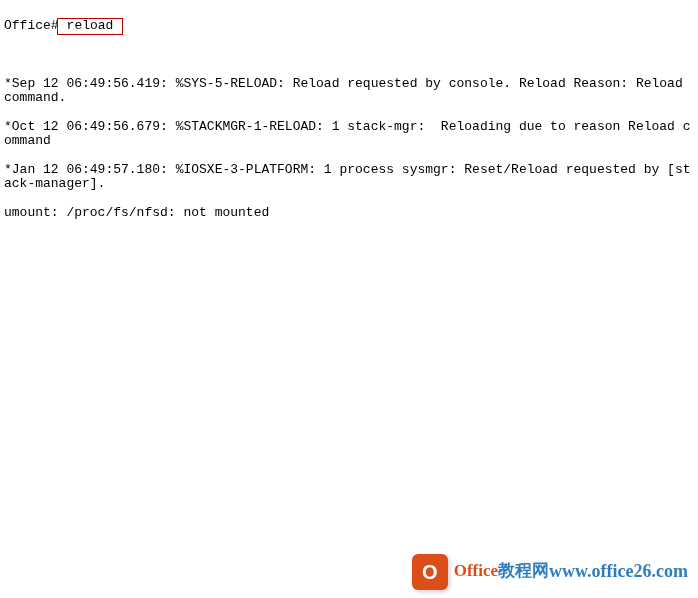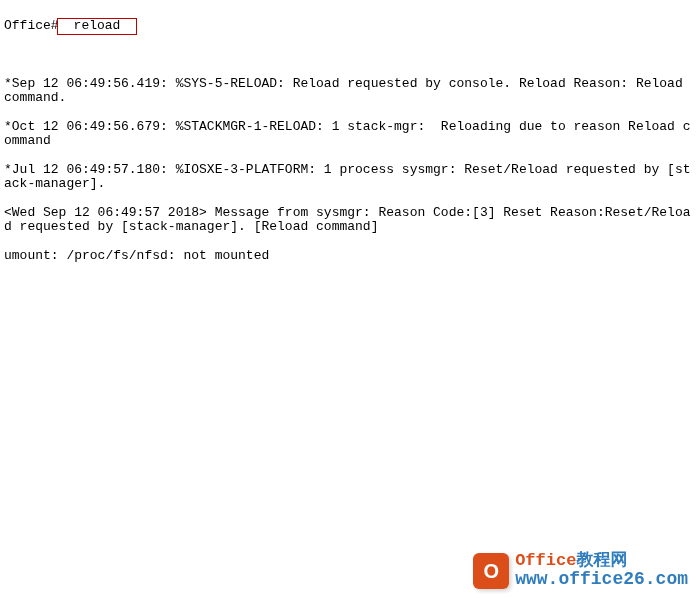--- a/index.html
+++ b/index.html
@@ -19,21 +19,21 @@
       overflow: hidden;
       padding: 4px 4px;
     }
     .terminal {
       white-space: pre-wrap;
       word-break: break-all;
     }
     .highlight-box {
       display: inline-block;
       border: 1px solid #c00000;
-      padding: 0 16px;
+      padding: 0 9px;
       margin-left: -2px;
       font-family: Liberation Mono, monospace;
     }
     .line {
       display: block;
     }
     .spacer {
       height: 14px;
     }
     .big-spacer {
@@ -57,23 +57,23 @@
       align-items: center;
       justify-content: center;
       color: #fff;
       font-family: Arial, sans-serif;
       font-weight: bold;
       font-size: 20px;
       box-shadow: 2px 2px 4px rgba(0,0,0,0.2);
     }
     .wm-text {
       display: flex;
-      flex-direction: column;
+      flex-direction: row;
       line-height: 1.1;
-      font-family: Liberation Mono, monospace;
+      font-family: Liberation Serif, serif;
     }
     .wm-title {
       font-size: 17px;
       font-weight: bold;
     }
     .wm-title .orange { color: #d83b01; }
     .wm-title .blue { color: #1a6fb8; }
     .wm-url {
       font-size: 18px;
       color: #1a6fb8;
@@ -81,22 +81,21 @@
     }
   </style>
 </head>
 <body>
 
 <div class="terminal">
 <span class="line"><span>Office#</span><span class="highlight-box"><span>reload</span></span></span>
 <div class="spacer"></div>
 <span class="line">*Sep 12 06:49:56.419: %SYS-5-RELOAD: Reload requested by console. Reload Reason: Reload command.</span>
 <span class="line">*Oct 12 06:49:56.679: %STACKMGR-1-RELOAD: 1 stack-mgr:  Reloading due to reason Reload command</span>
-<span class="line">*Jul 12 06:49:57.180: %IOSXE-3-PLATFORM: 1 process sysmgr: Reset/Reload requested by [stack-manager].</span>
-<span class="line">&lt;Wed Sep 12 06:49:57 2018&gt; Message from sysmgr: Reason Code:[3] Reset Reason:Reset/Reload requested by [stack-manager]. [Reload command]</span>
+<span class="line">*Jan 12 06:49:57.180: %IOSXE-3-PLATFORM: 1 process sysmgr: Reset/Reload requested by [stack-manager].</span>
 <span class="line">umount: /proc/fs/nfsd: not mounted</span>
 <div class="big-spacer"></div>
 
 
 
 
 
 </div>
 
 <div class="watermark">

